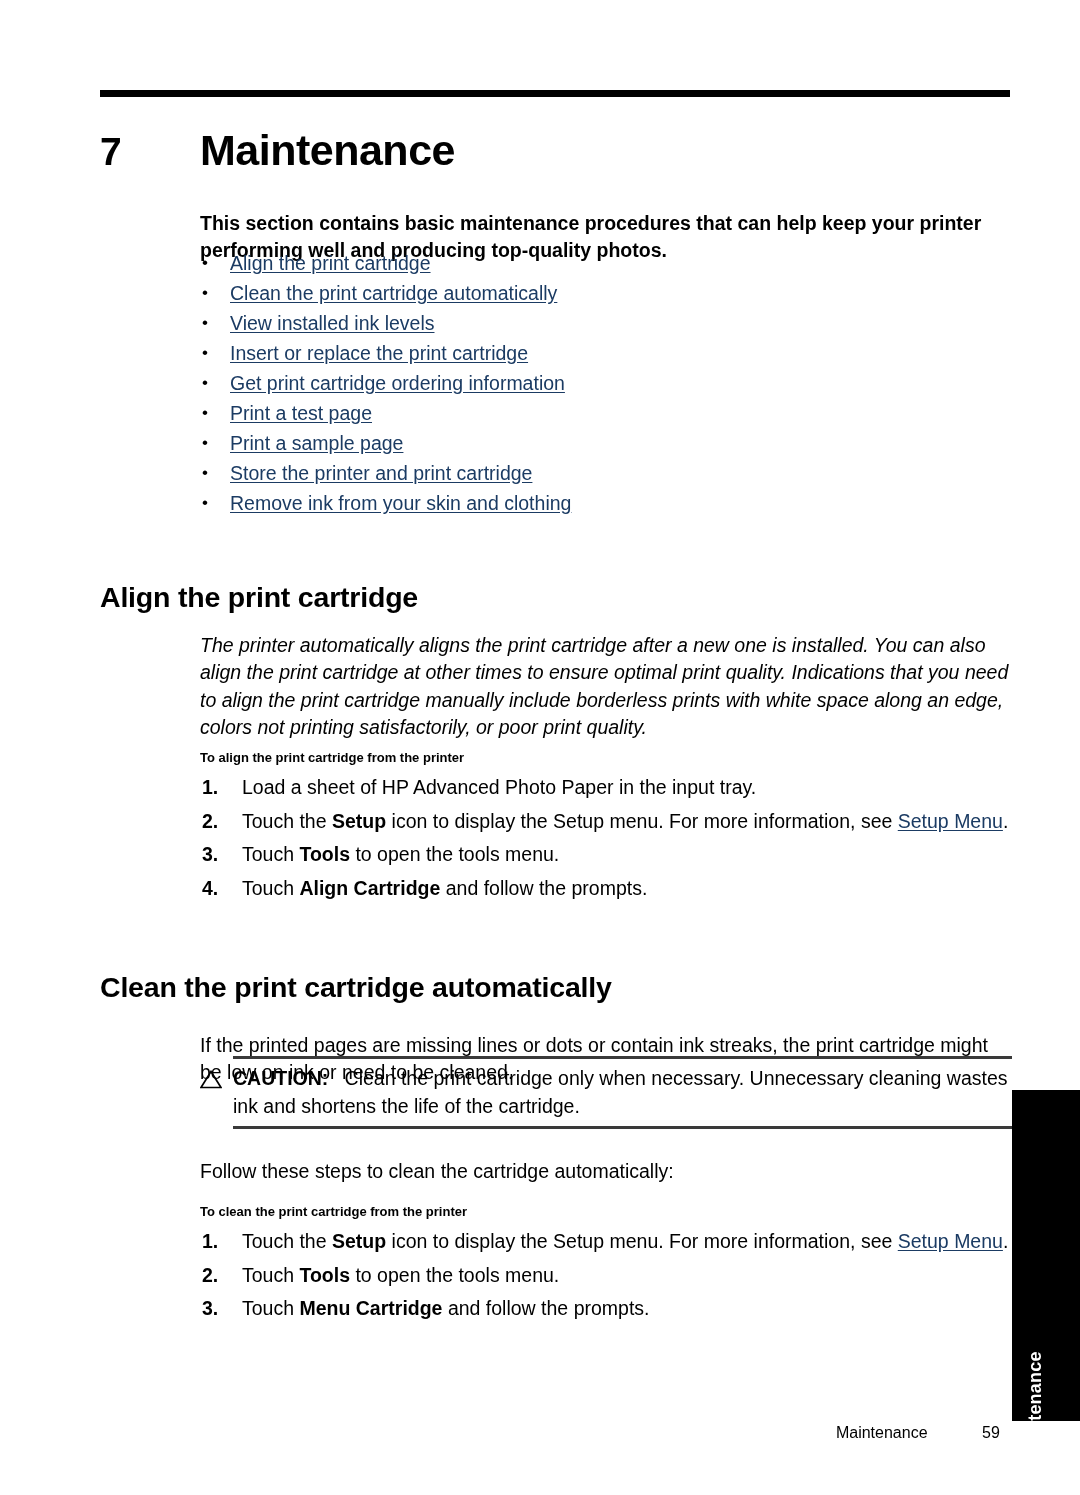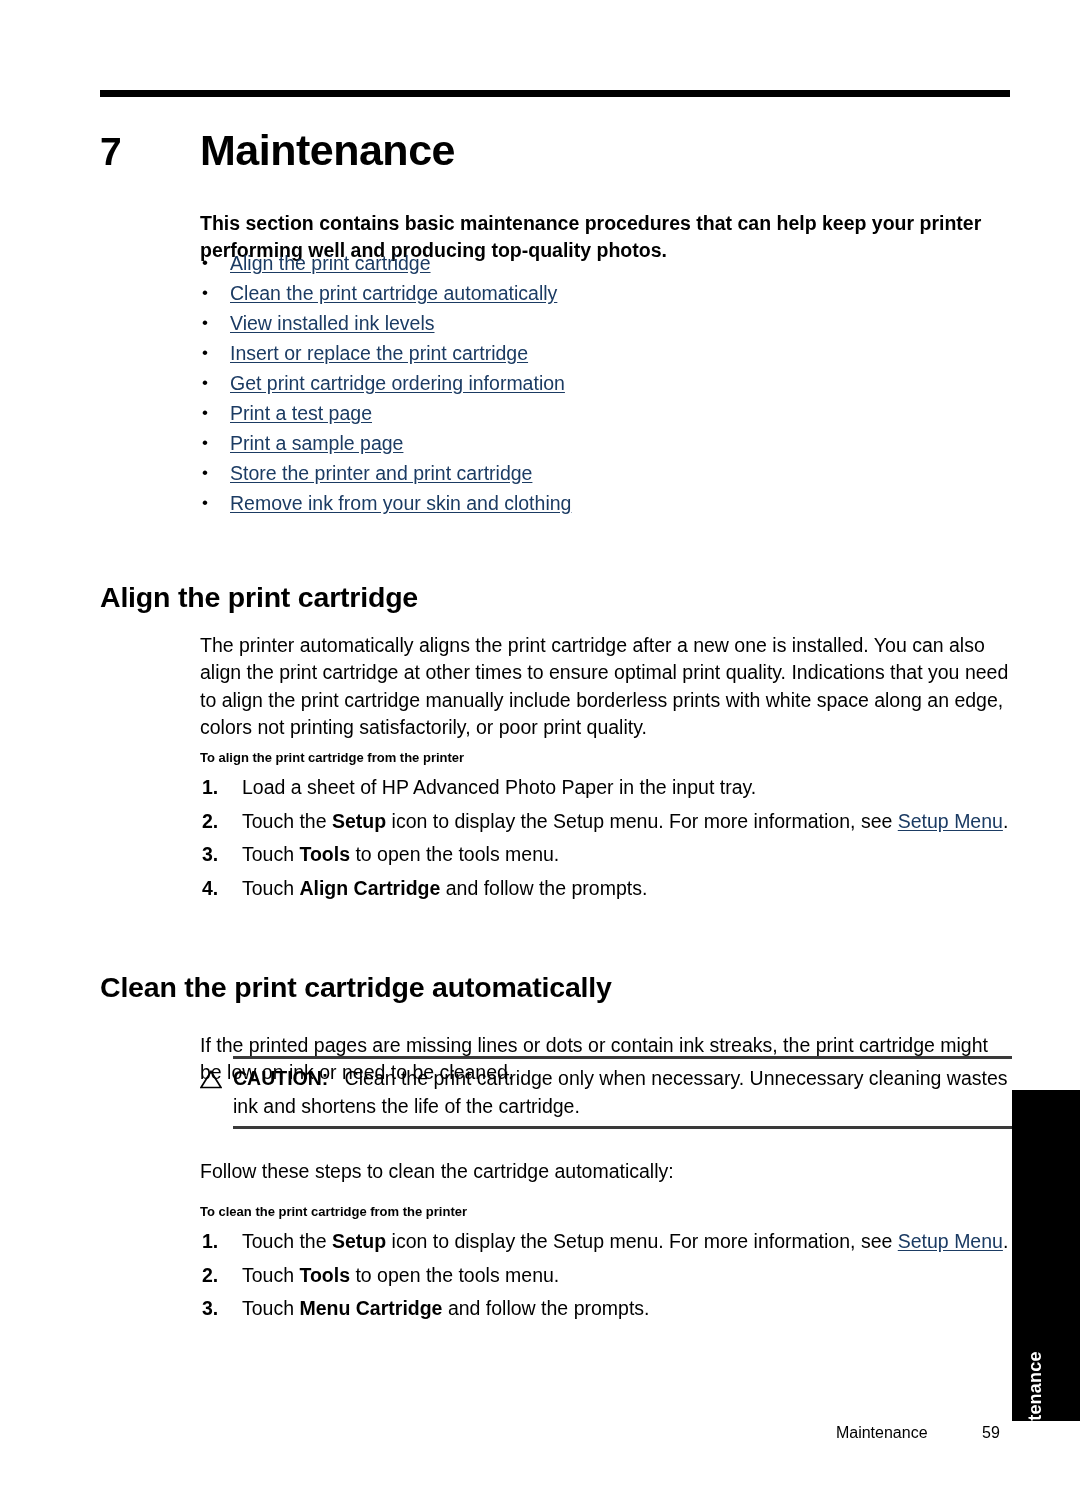--- a/index.html
+++ b/index.html
@@ -107,21 +107,21 @@
   #heading-align  { top: 556px; }
   #heading-clean  { top: 946px; }
 
   .para {
     position: absolute;
     left: 200px;
     width: 812px;
     font-size: 19.5px;
     line-height: 27.5px;
   }
-  #para-align { top: 612px; }
+  #para-align { top: 612px; font-style: italic; }
   #para-clean { top: 1012px; }
   #para-follow { top: 1138px; }
   #para-after { top: 1342px; }
 
   
   .proc {
     position: absolute;
     left: 200px;
     width: 812px;
   }

